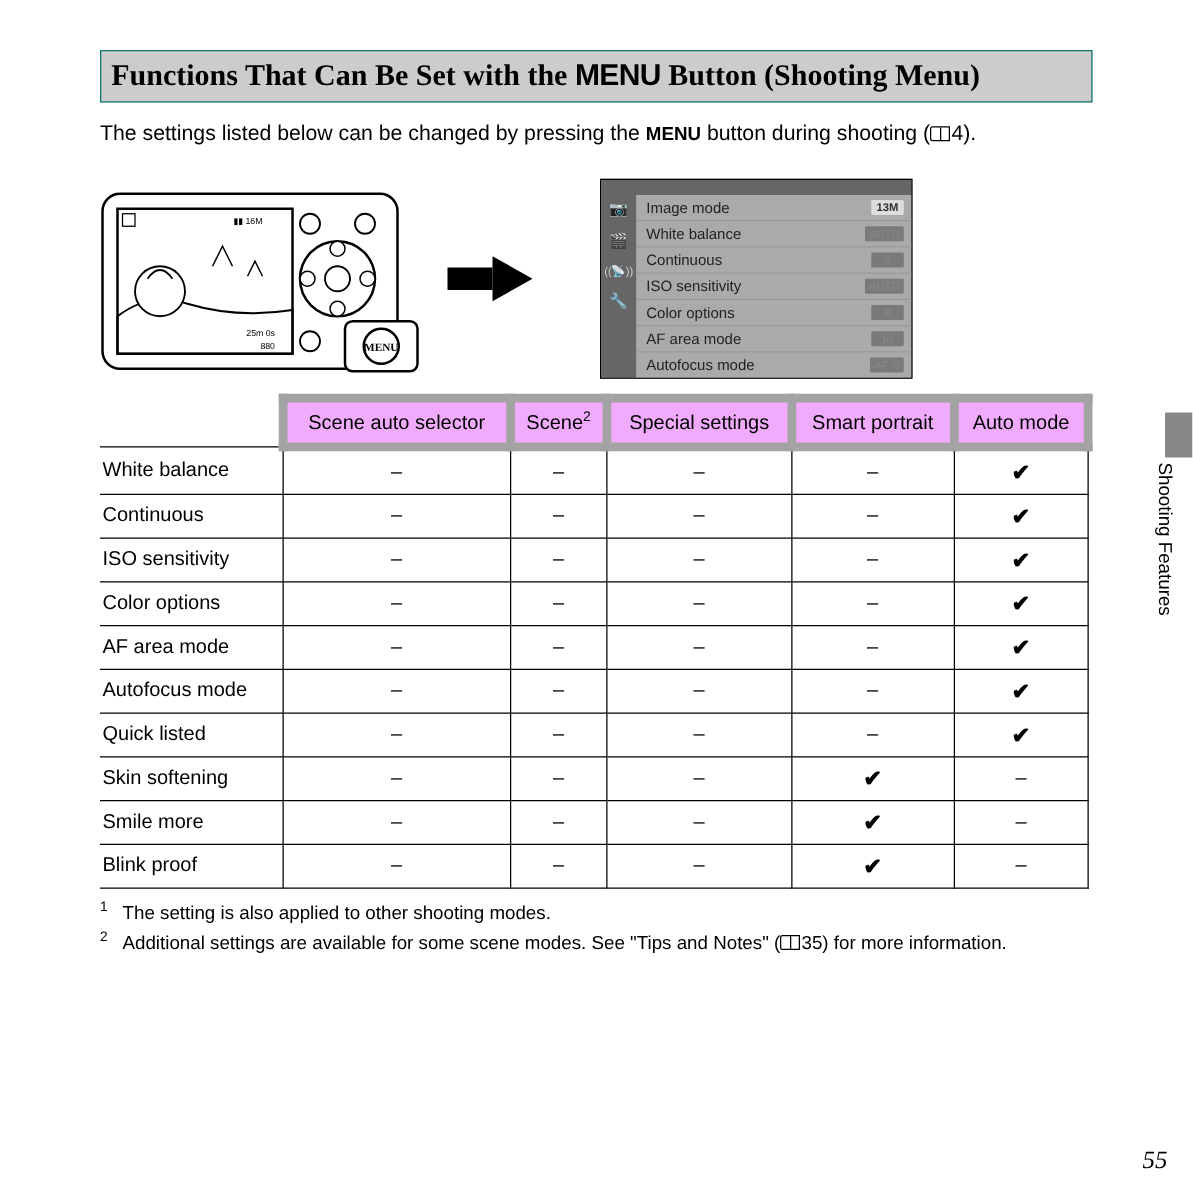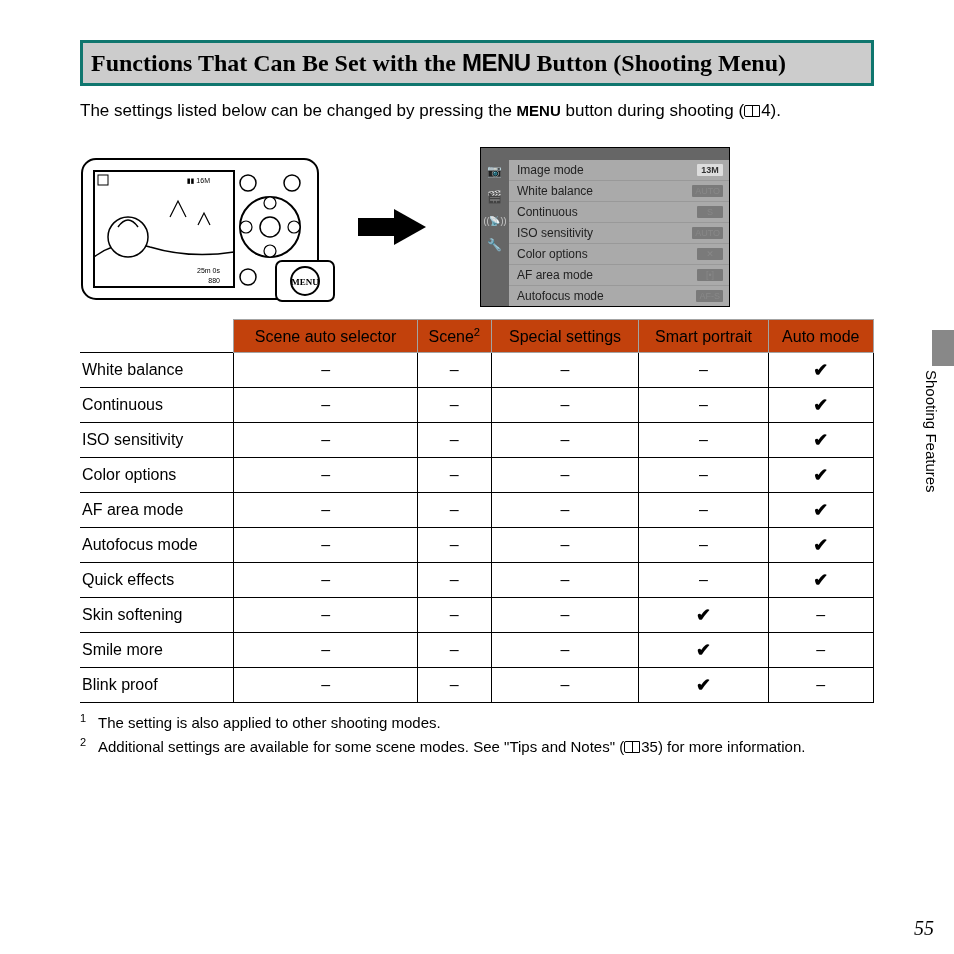--- a/index.html
+++ b/index.html
@@ -14,21 +14,21 @@
     overflow: hidden;
   }
   .page {
     padding: 40px 80px 0 80px;
     box-sizing: border-box;
     width: 100%;
     height: 100%;
   }
   .title-bar {
     background: #ccc;
-    border: 3px solid #0f766e;
+    border: 1px solid #0f766e;
     padding: 6px 8px;
     font-size: 24px;
     font-weight: bold;
     font-family: Georgia, "Times New Roman", serif;
   }
   .title-bar .menu-word {
     font-family: "Arial Narrow", Arial, sans-serif;
     letter-spacing: -0.5px;
   }
   .intro {
@@ -164,22 +164,22 @@
   }
 
   
   table.feat {
     border-collapse: collapse;
     width: 100%;
     margin-top: 12px;
     font-size: 16px;
   }
   table.feat th {
-    background: #c2410c;
-    border: 1px solid #a3a3a3;
+    background: #f0abfc;
+    border: 7px solid #a3a3a3;
     padding: 6px 4px;
     font-weight: normal;
     font-size: 16px;
     line-height: 1.2;
   }
   table.feat th:first-child {
     background: none;
     border: none;
   }
   table.feat td {
@@ -385,21 +385,21 @@
         </tr>
         <tr>
           <td>Autofocus mode</td>
           <td>–</td>
           <td>–</td>
           <td>–</td>
           <td>–</td>
           <td><span class="check">✔</span></td>
         </tr>
         <tr>
-          <td>Quick effects</td>
+          <td>Quick listed</td>
           <td>–</td>
           <td>–</td>
           <td>–</td>
           <td>–</td>
           <td><span class="check">✔</span></td>
         </tr>
         <tr>
           <td>Skin softening</td>
           <td>–</td>
           <td>–</td>

